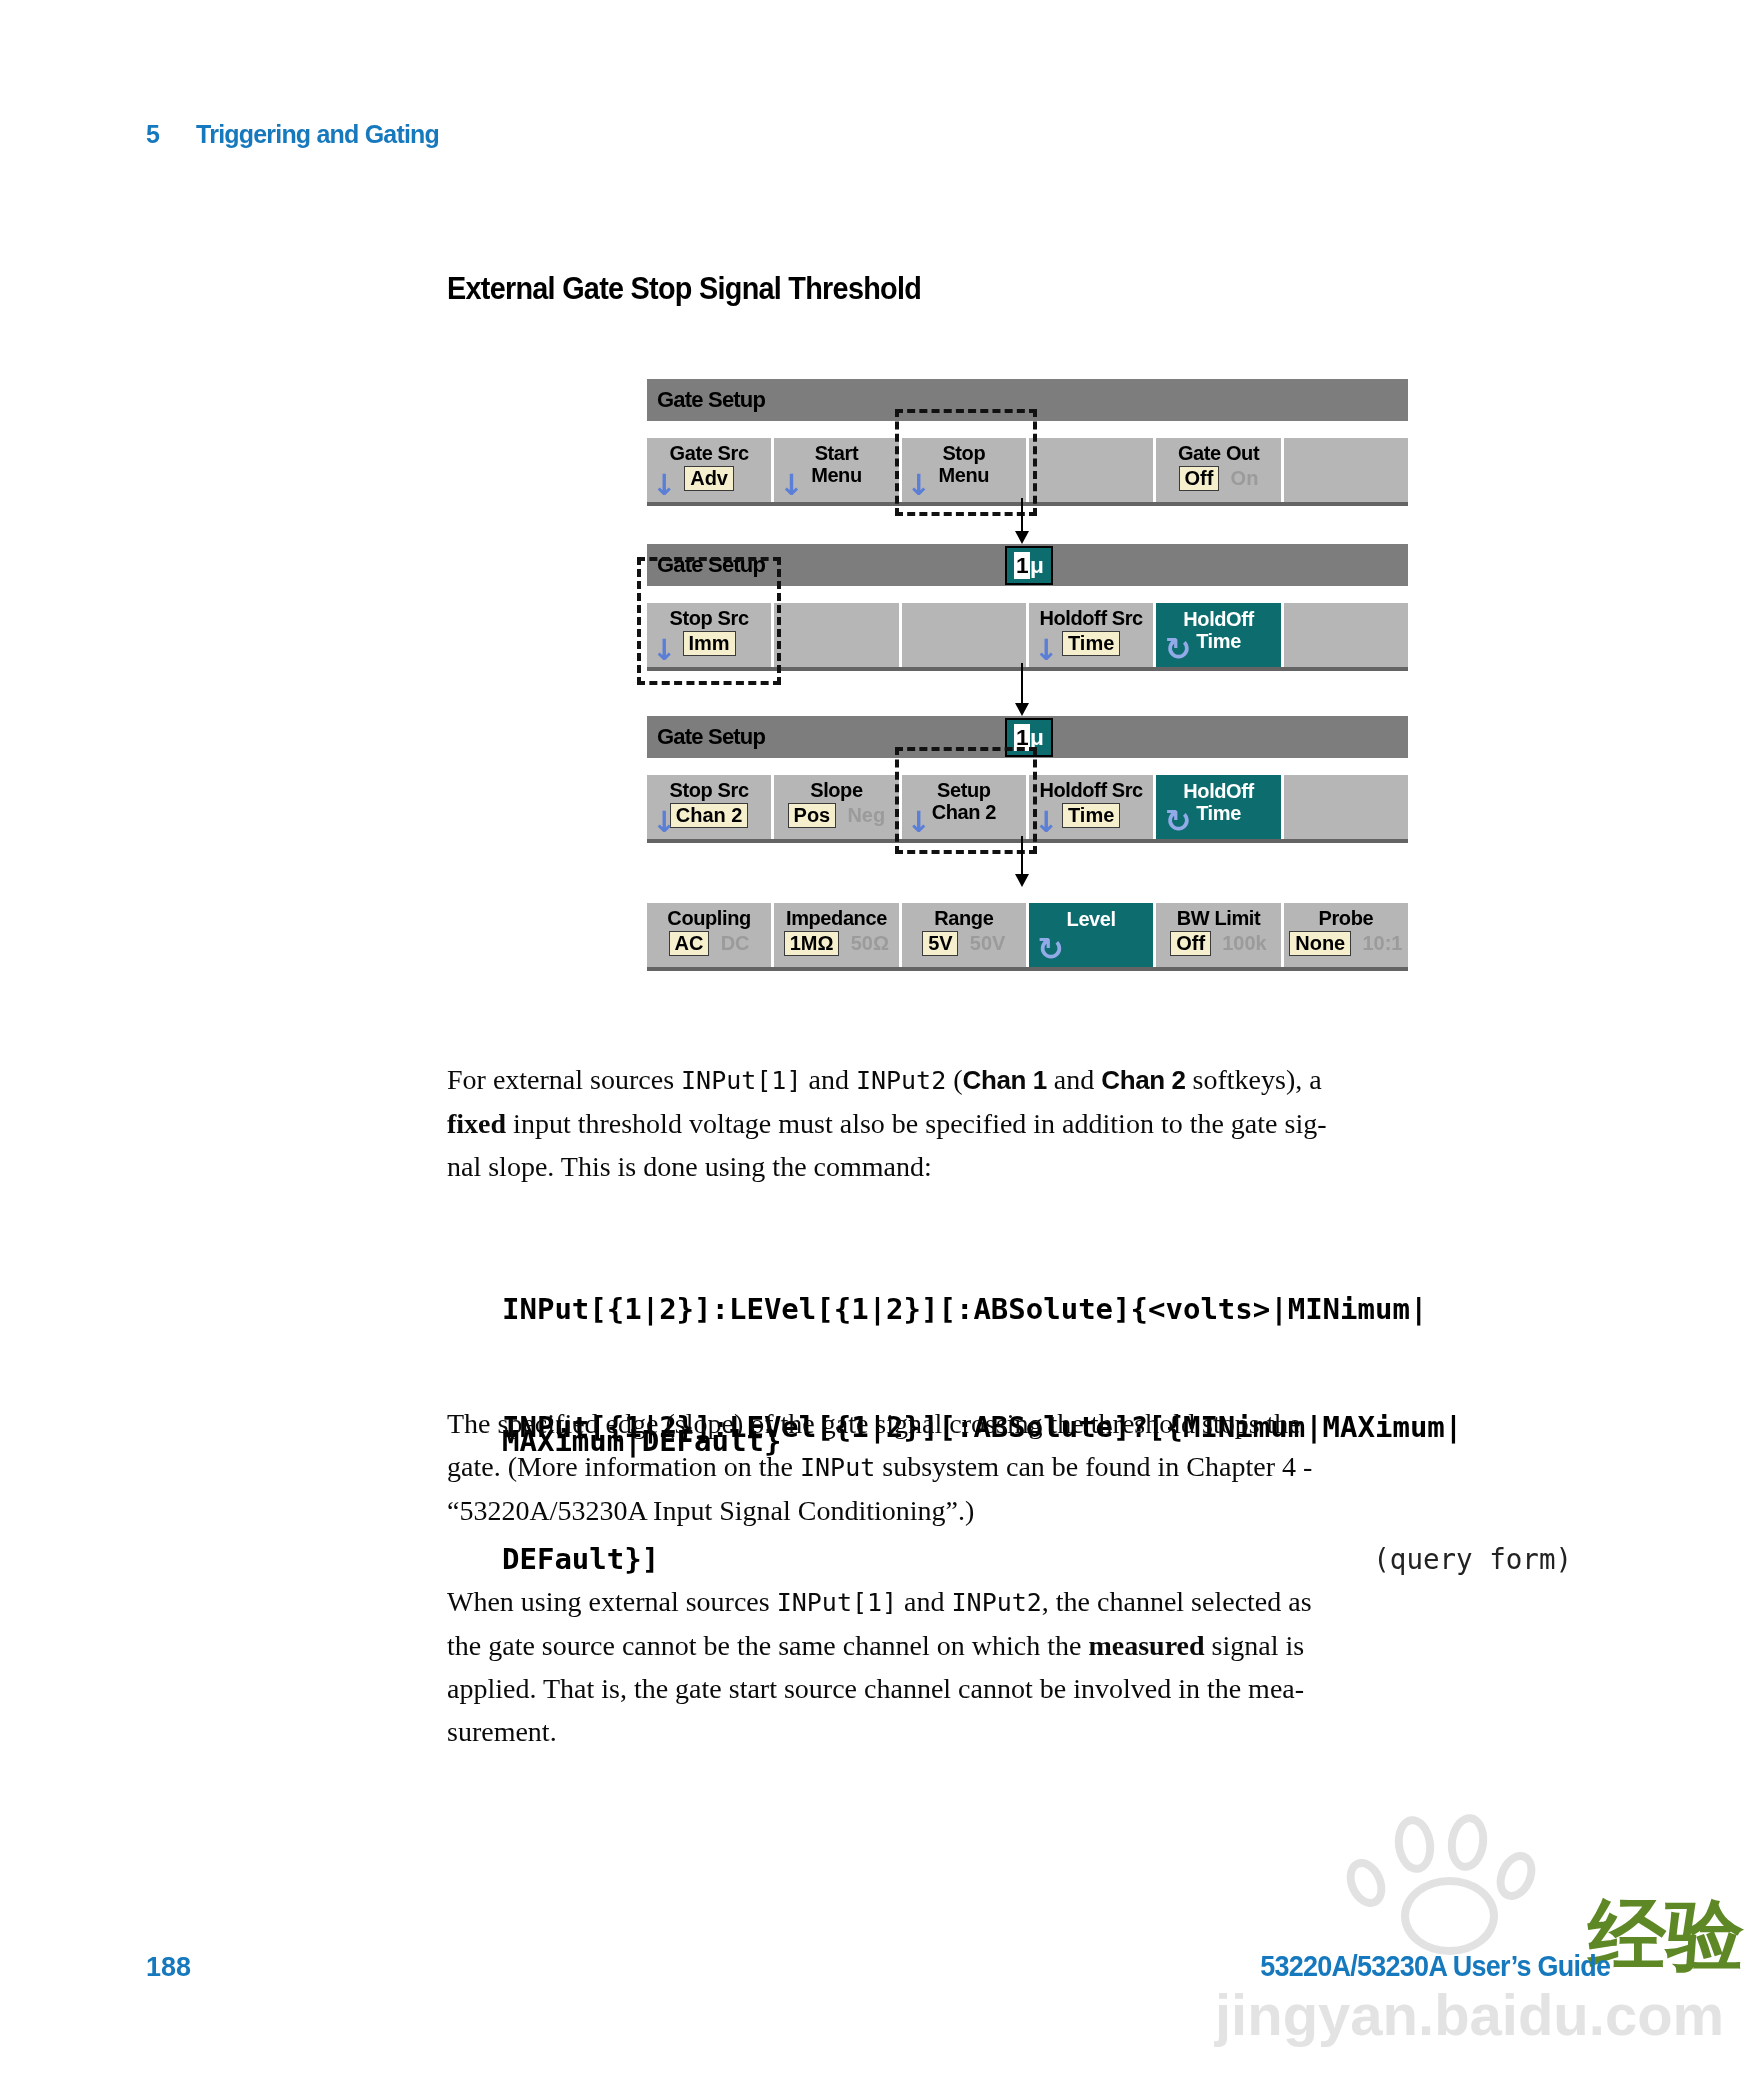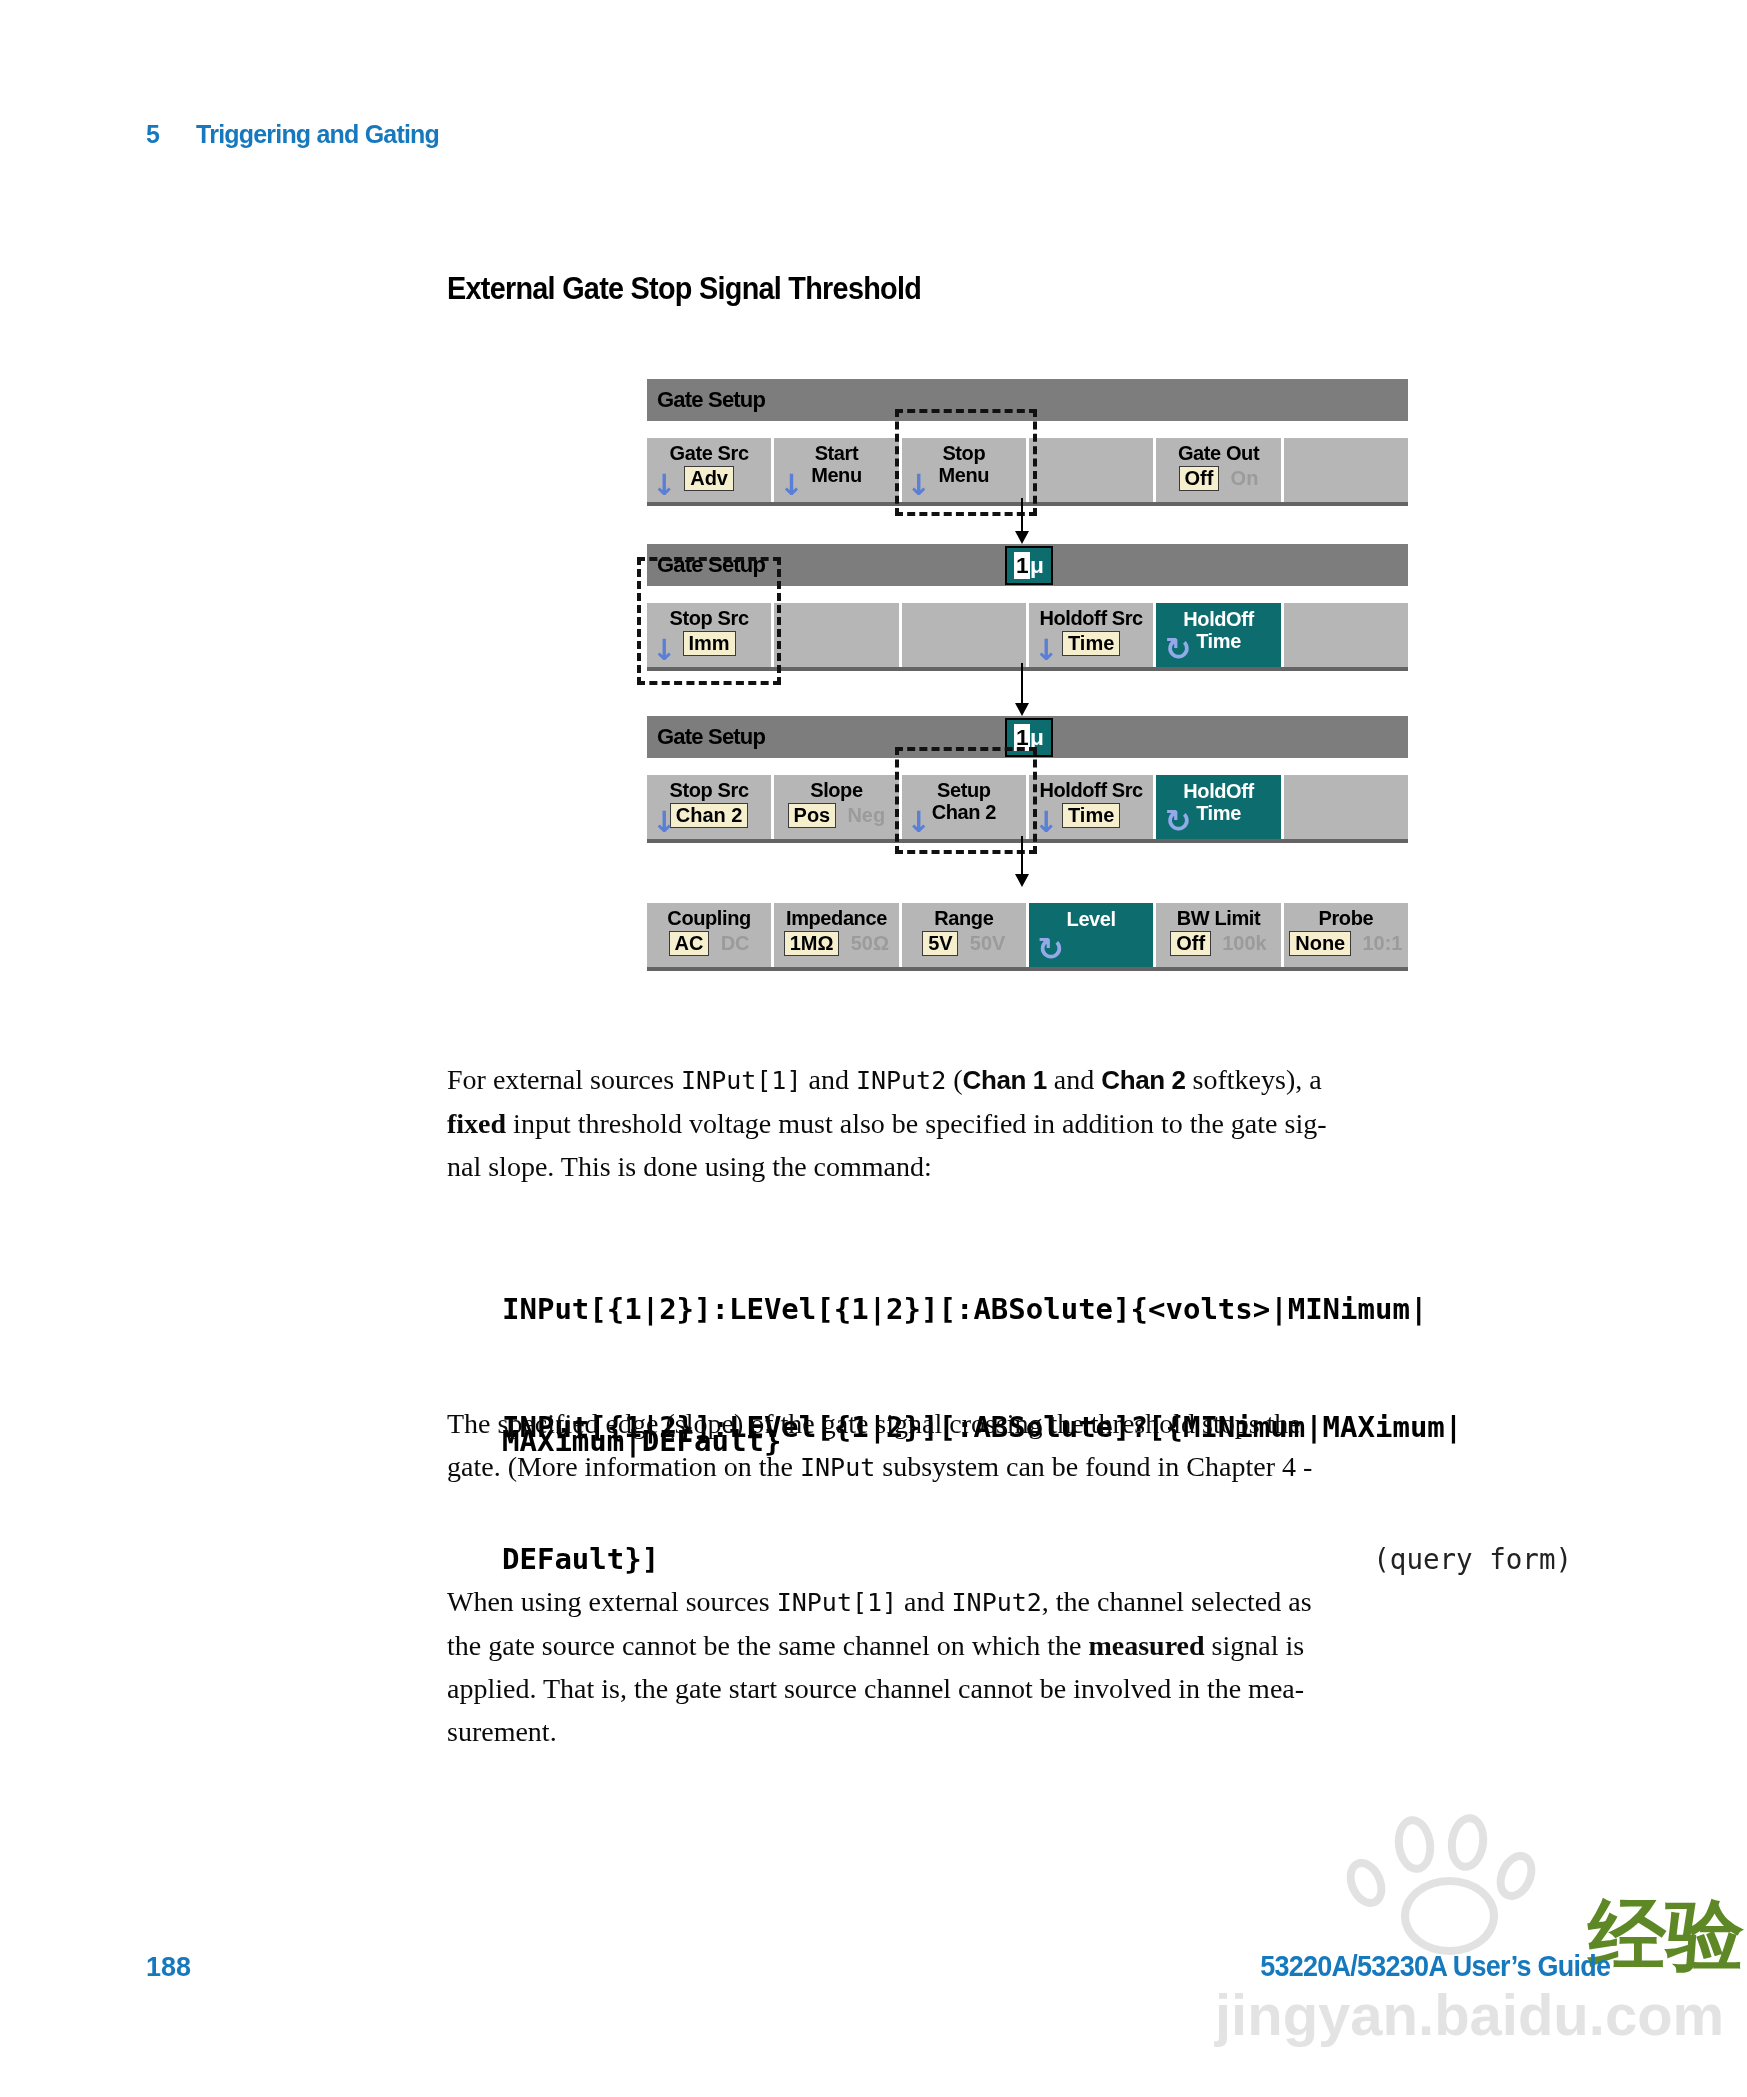--- a/index.html
+++ b/index.html
@@ -272,21 +272,21 @@
   </div>
 
   <div class="code-block c2">
     <div>INPut[{1|2}]:LEVel[{1|2}][:ABSolute]?[{MINimum|MAXimum|</div>
     <div class="code-row">
       <span>DEFault}]</span>
       <span class="query-note">(query form)</span>
     </div>
   </div>
 
-  <p class="body-para p2"><span class="run-serif">The specified edge (slope) of the gate signal crossing the threshold stops the</span><br><span class="run-serif">gate. (More information on the </span><span class="run-mono">INPut</span><span class="run-serif"> subsystem can be found in Chapter 4 -</span><br></p>
+  <p class="body-para p2"><span class="run-serif">The specified edge (slope) of the gate signal crossing the threshold stops the</span><br><span class="run-serif">gate. (More information on the </span><span class="run-mono">INPut</span><span class="run-serif"> subsystem can be found in Chapter 4 -</span><br><span class="run-serif">“53220A/53230A Input Signal Conditioning”.)</span></p>
   <p class="body-para p3"><span class="run-serif">When using external sources </span><span class="run-mono">INPut[1]</span><span class="run-serif"> and </span><span class="run-mono">INPut2</span><span class="run-serif">, the channel selected as</span><br><span class="run-serif">the gate source cannot be the same channel on which the </span><span class="run-bold">measured</span><span class="run-serif"> signal is</span><br><span class="run-serif">applied. That is, the gate start source channel cannot be involved in the mea-</span><br><span class="run-serif">surement.</span></p>
 
   <div class="watermark">
     <div class="paw">
       <div class="toe toe1"></div>
       <div class="toe toe2"></div>
       <div class="toe toe3"></div>
       <div class="toe toe4"></div>
       <div class="pad"></div>
     </div>

